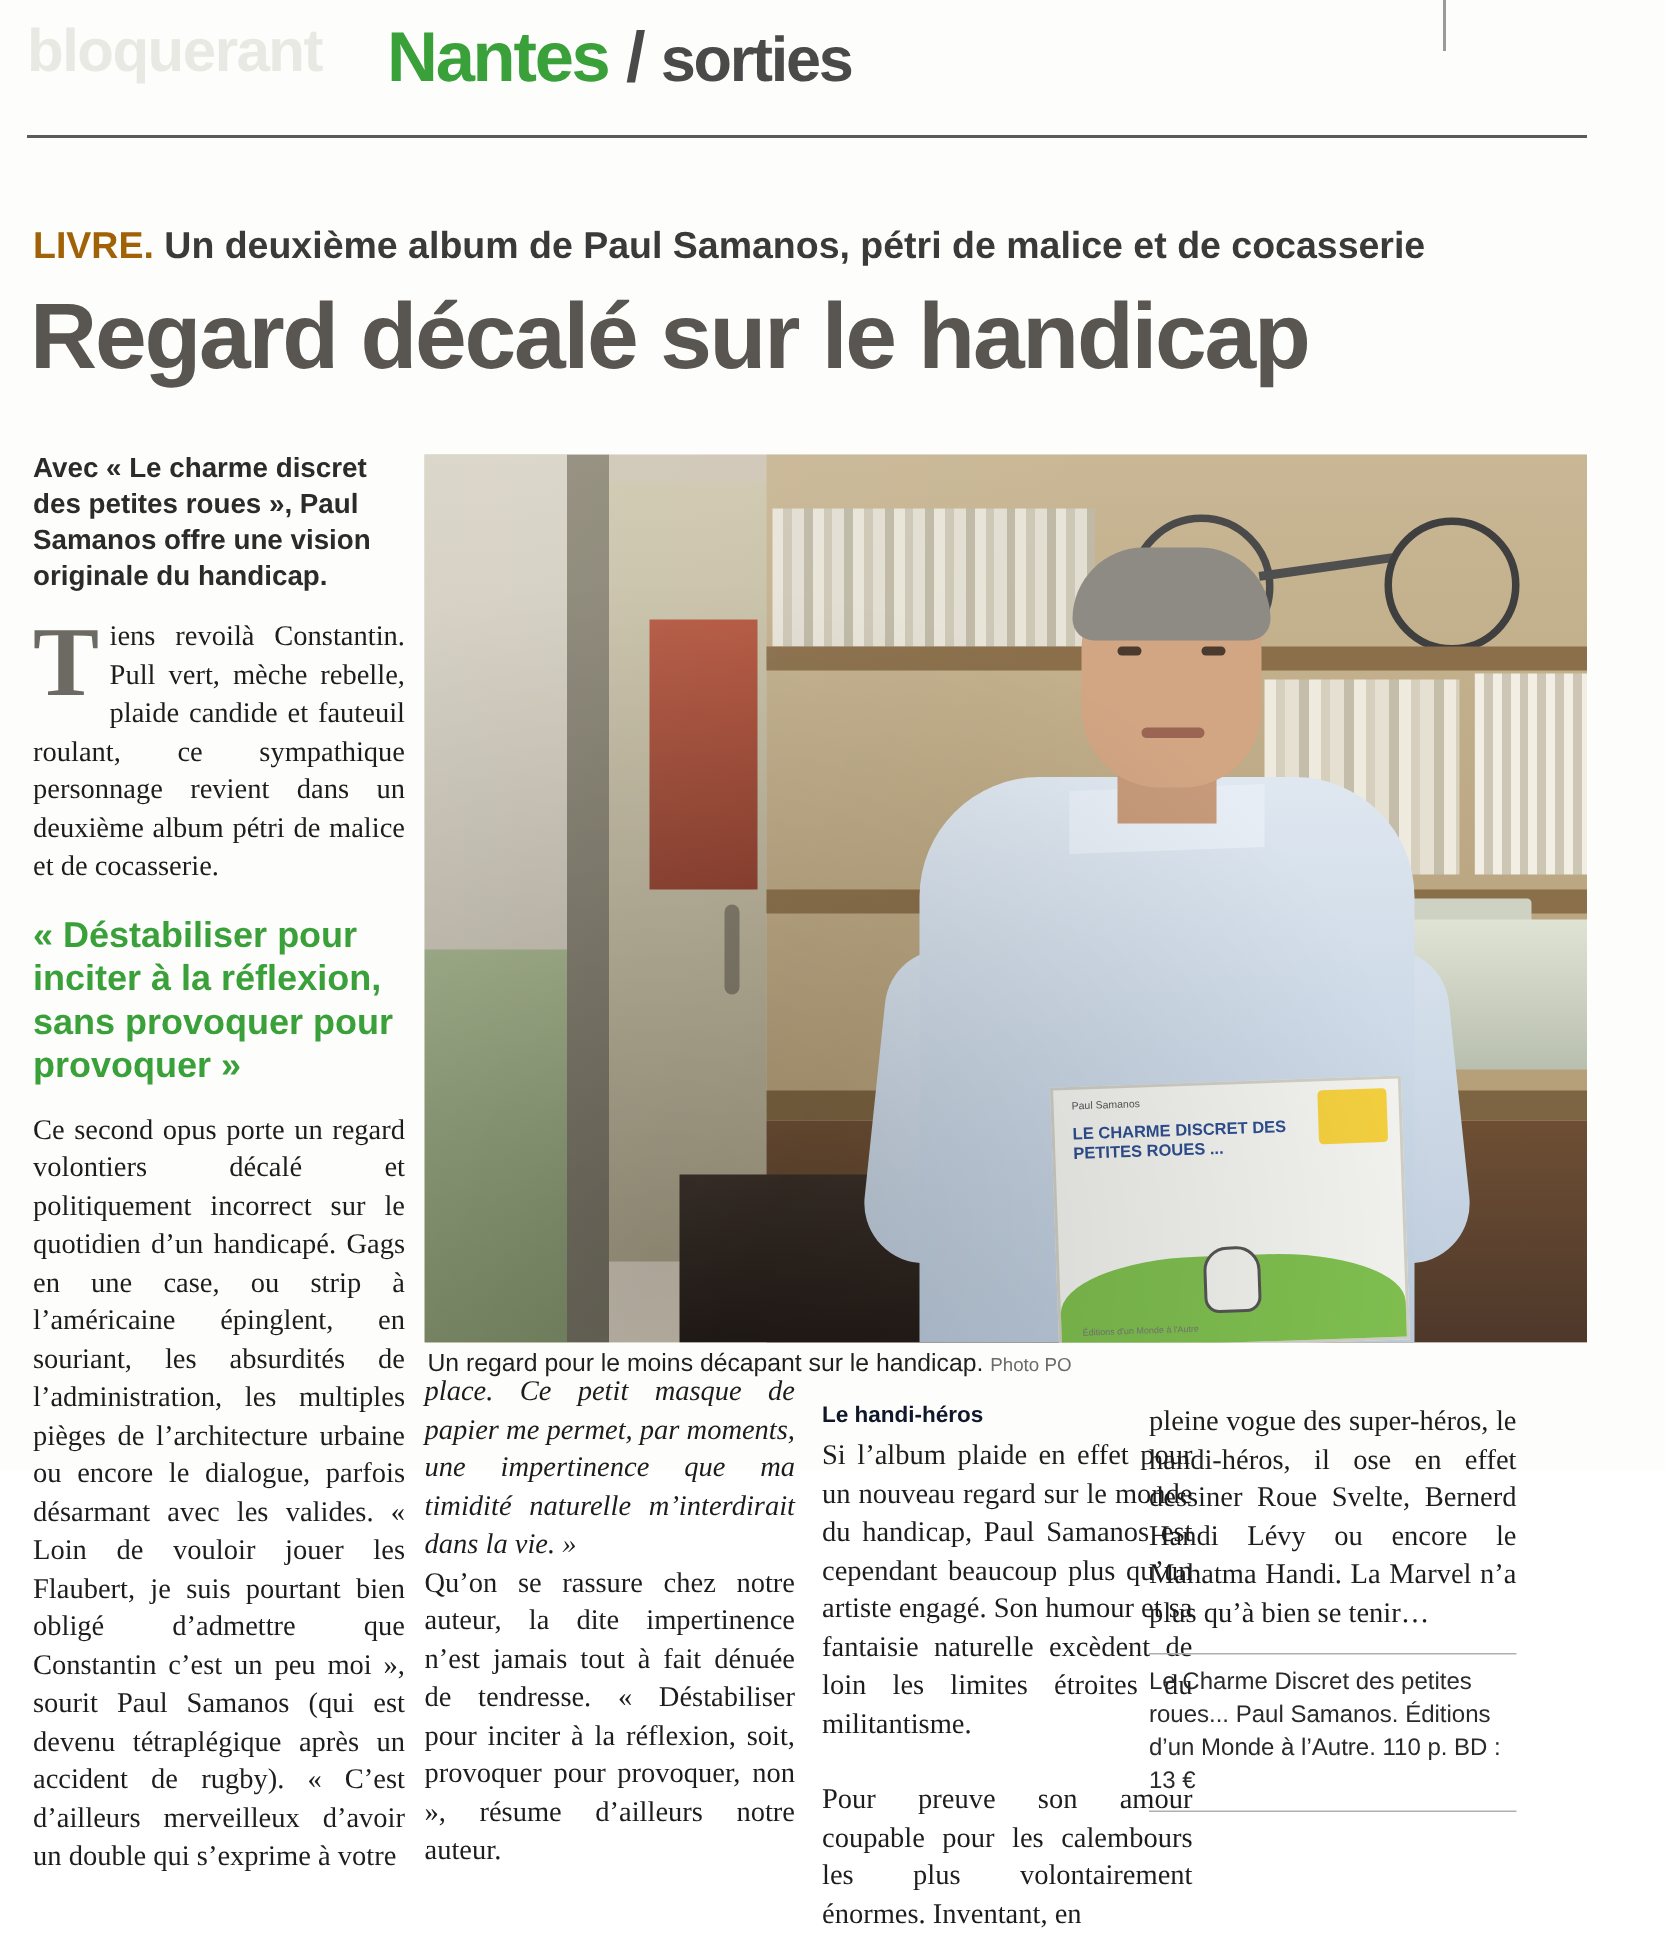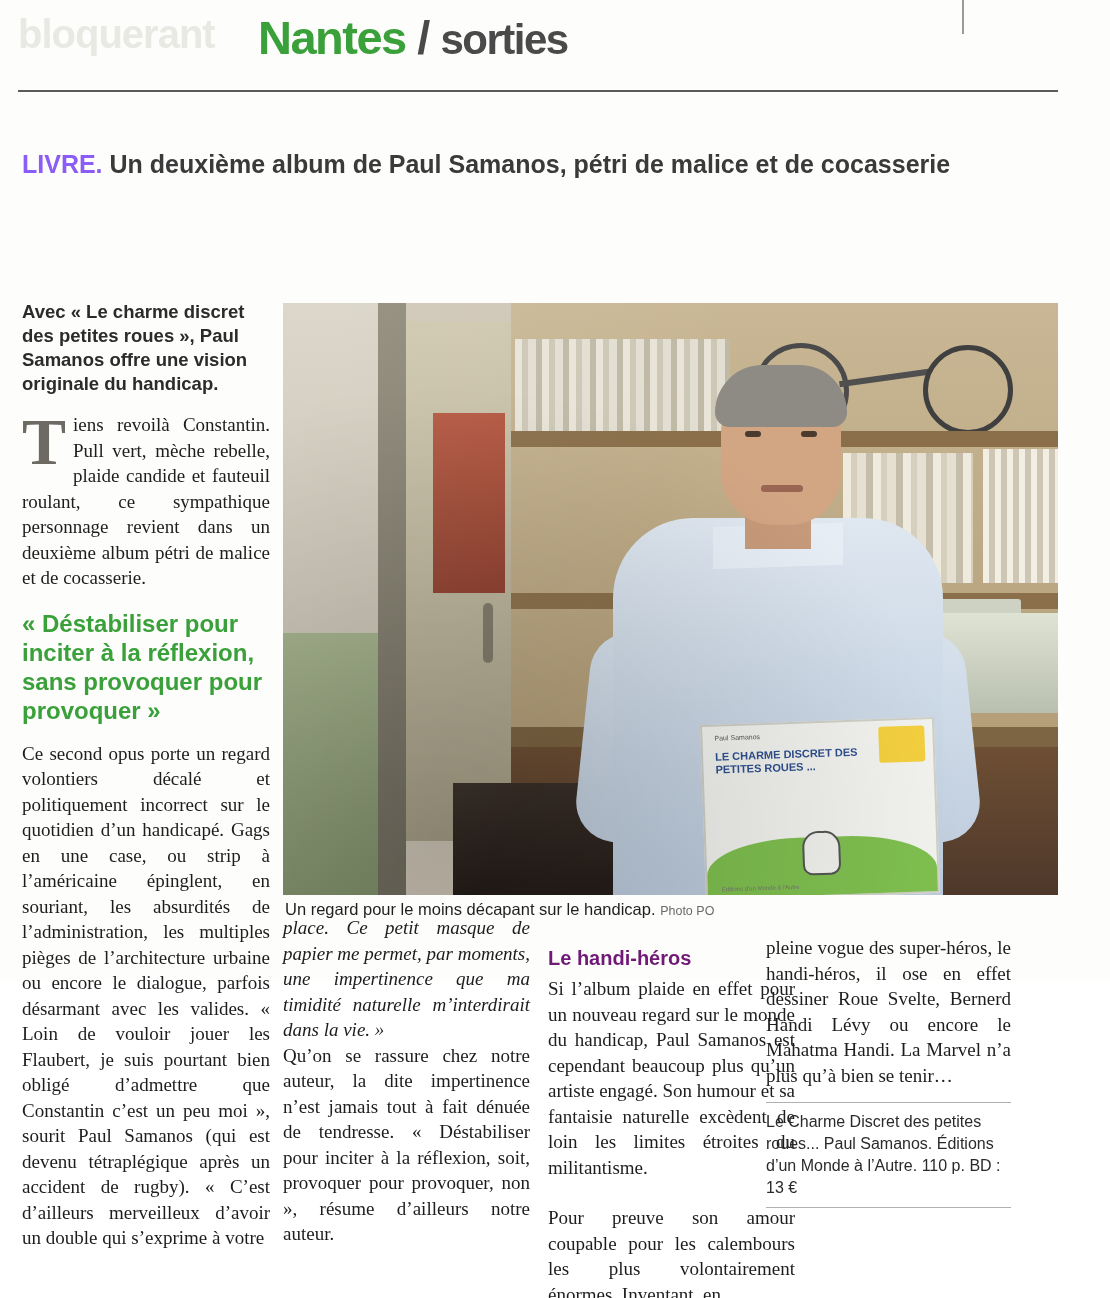--- a/index.html
+++ b/index.html
@@ -74,21 +74,21 @@
   .kicker {
     position: absolute;
     left: 22px;
     top: 150px;
     width: 1040px;
     font-family: "Liberation Sans", sans-serif;
     font-size: 25px;
     font-weight: bold;
     white-space: nowrap;
   }
-  .kicker .livre { color: #8b5cf6; }
+  .kicker .livre { color: #a16207; }
   .kicker .kick-text { color: #3a3a3a; font-weight: bold; }
   .headline {
     position: absolute;
     left: 20px;
     top: 194px;
     width: 1060px;
     font-family: "Liberation Sans", sans-serif;
     font-weight: bold;
     font-size: 62px;
     line-height: 62px;
@@ -243,23 +243,23 @@
   .italic-text {
     font-family: "Liberation Serif", serif;
     font-style: italic;
     font-size: 19px;
     line-height: 25.5px;
     text-align: justify;
   }
   .subhead {
     font-family: "Liberation Sans", sans-serif;
     font-weight: bold;
-    font-size: 20px;
-    color: #701a75;
-    margin: 12px 0 6px 0;
+    font-size: 15px;
+    color: #0f172a;
+    margin: 0 0 6px 0;
   }
   .credits-rule-top {
     width: 100%;
     height: 1px;
     background: #b0b0b0;
     margin: 14px 0 8px 0;
   }
   .credits {
     font-family: "Liberation Sans", sans-serif;
     font-size: 16px;
@@ -286,20 +286,21 @@
       <span class="town">Nantes</span><span class="sep"> / </span><span class="sect">sorties</span>
     </div>
     <div class="tick"></div>
   </div>
   <div class="rule-top"></div>
 
   <div class="kicker">
     <span class="livre">LIVRE.</span>
     <span class="kick-text">Un deuxième album de Paul Samanos, pétri de malice et de cocasserie</span>
   </div>
+  <div class="headline">Regard décalé sur le handicap</div>
 
   <div class="col-left">
     <div class="chapo">Avec « Le charme discret des petites roues », Paul Samanos offre une vision originale du handicap.</div>
     <div class="body-text dropcap-para">
       <span class="dropcap">T</span><span>iens revoilà Constantin. Pull vert, mèche rebelle, plaide candide et fauteuil roulant, ce sympathique personnage revient dans un deuxième album pétri de malice et de cocasserie.</span>
     </div>
     <div class="pullquote">« Déstabiliser pour inciter à la réflexion, sans provoquer pour provoquer »</div>
     <div class="body-text para">Ce second opus porte un regard volontiers décalé et politiquement incorrect sur le quotidien d’un handicapé. Gags en une case, ou strip à l’américaine épinglent, en souriant, les absurdités de l’administration, les multiples pièges de l’architecture urbaine ou encore le dialogue, parfois désarmant avec les valides. « Loin de vouloir jouer les Flaubert, je suis pourtant bien obligé d’admettre que Constantin c’est un peu moi », sourit Paul Samanos (qui est devenu tétraplégique après un accident de rugby). « C’est d’ailleurs merveilleux d’avoir un double qui s’exprime à votre</div>
   </div>
 

